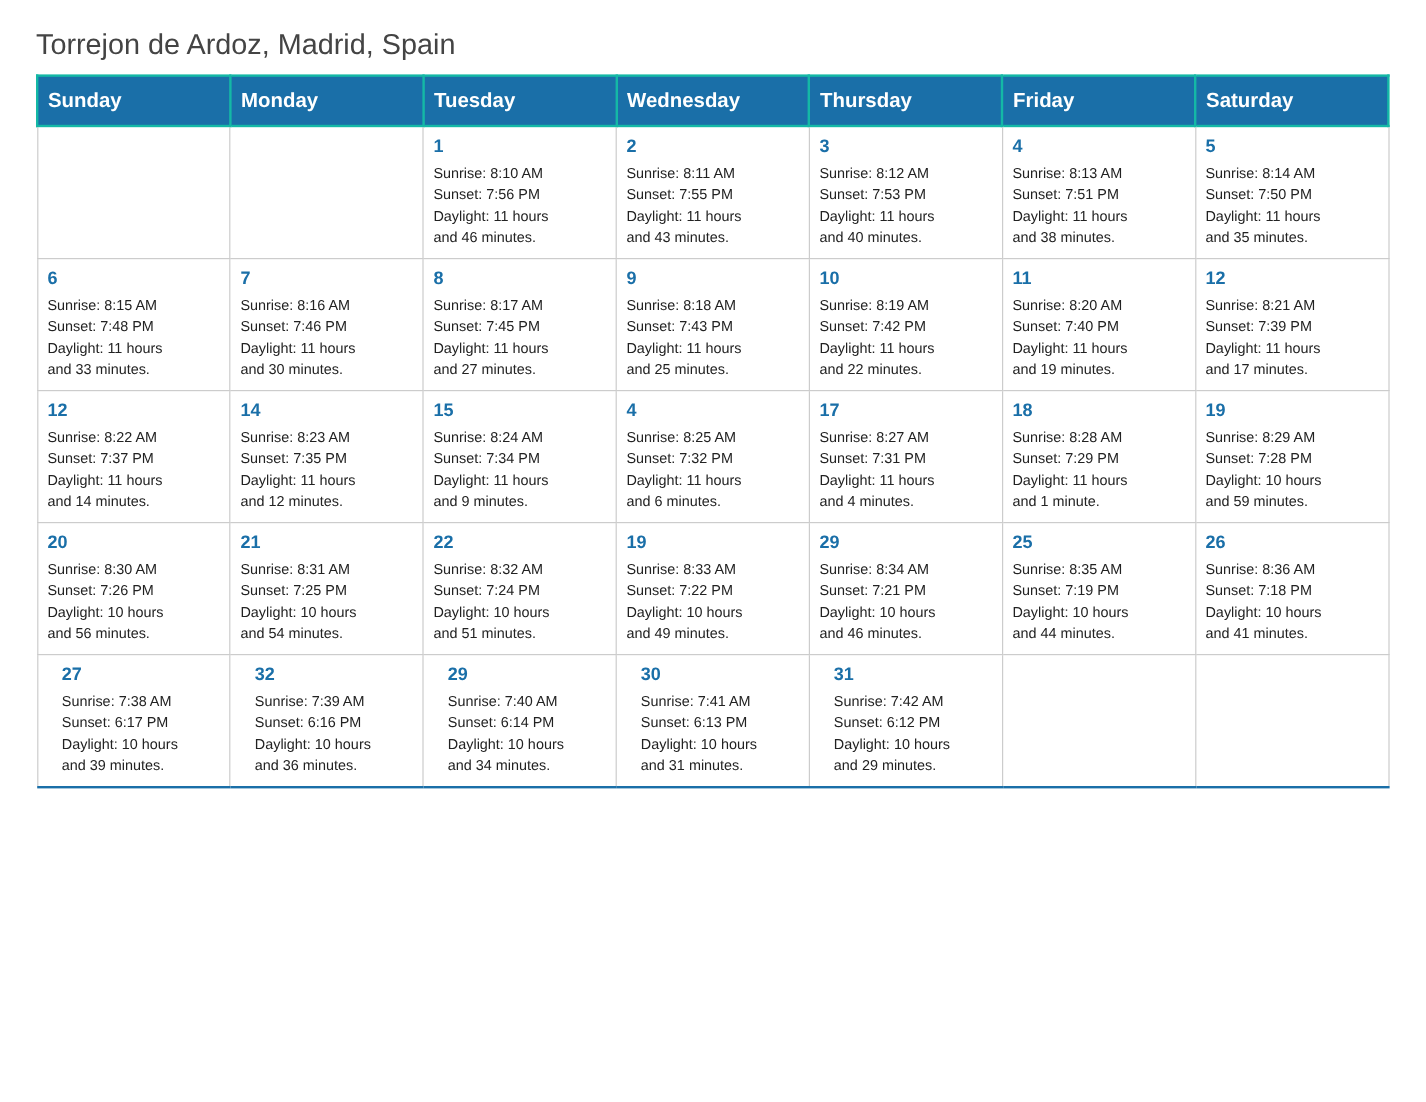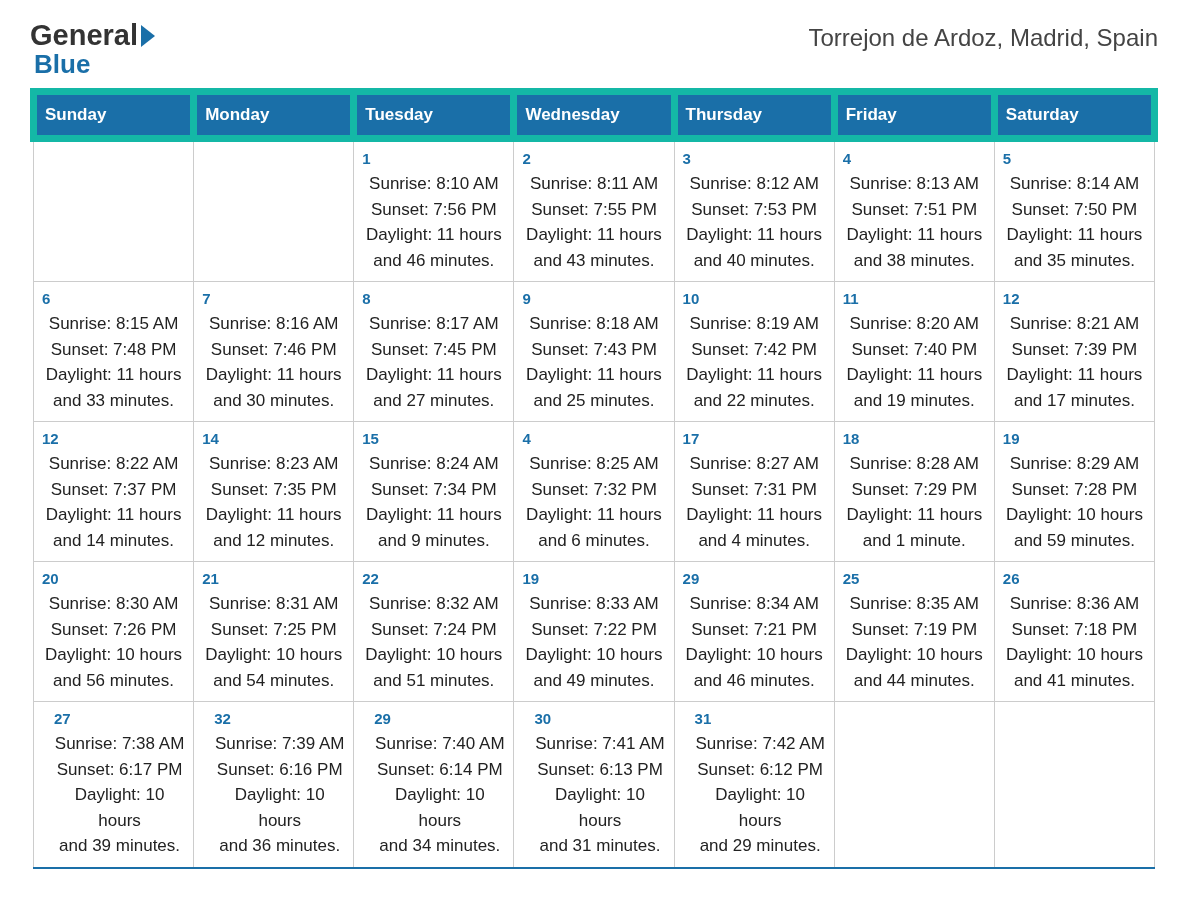--- a/index.html
+++ b/index.html
@@ -36,21 +36,21 @@
       border-collapse: collapse;
       table-layout: fixed;
     }
     thead tr th {
       background-color: #1a6fa8;
       color: #fff;
       font-size: 17px;
       font-weight: bold;
       padding: 10px 8px;
       text-align: left;
-      border: 7px solid #14b8a6;
+      border: 2px solid #14b8a6;
     }
     tbody tr td {
       vertical-align: top;
       padding: 8px;
       border: 1px solid #ccc;
       font-size: 13px;
       color: #222;
       height: 110px;
     }
     tbody tr:last-child td {
@@ -58,24 +58,23 @@
       padding-left: 20px;
     }
     tbody tr td .day-num {
       font-size: 15px;
       font-weight: bold;
       color: #1a6fa8;
       display: block;
       margin-bottom: 4px;
     }
     tbody tr td .day-info {
-      font-size: 17px;
+      font-size: 12px;
       color: #222;
       line-height: 1.5;
-      text-align: center;
     }
     .logo-wrap {
       display: flex;
       flex-direction: column;
       line-height: 1.1;
     }
     .logo-line1 {
       display: flex;
       align-items: center;
     }
@@ -97,27 +96,20 @@
       font-weight: bold;
       color: #1a6fa8;
       margin-left: 4px;
       margin-top: -2px;
     }
   </style>
 </head>
 <body>
 
 <div class="header">
-  <div class="logo-wrap">
-    <div class="logo-line1">
-      <span class="word-general">General</span>
-      <span class="arrow-right"></span>
-    </div>
-    <div class="logo-line2">Blue</div>
-  </div>
   <div class="title-area">
     <div class="location">Torrejon de Ardoz, Madrid, Spain</div>
   </div>
 </div>
 
 <table>
   <thead>
     <tr>
     <th>Sunday</th>
         <th>Monday</th>

